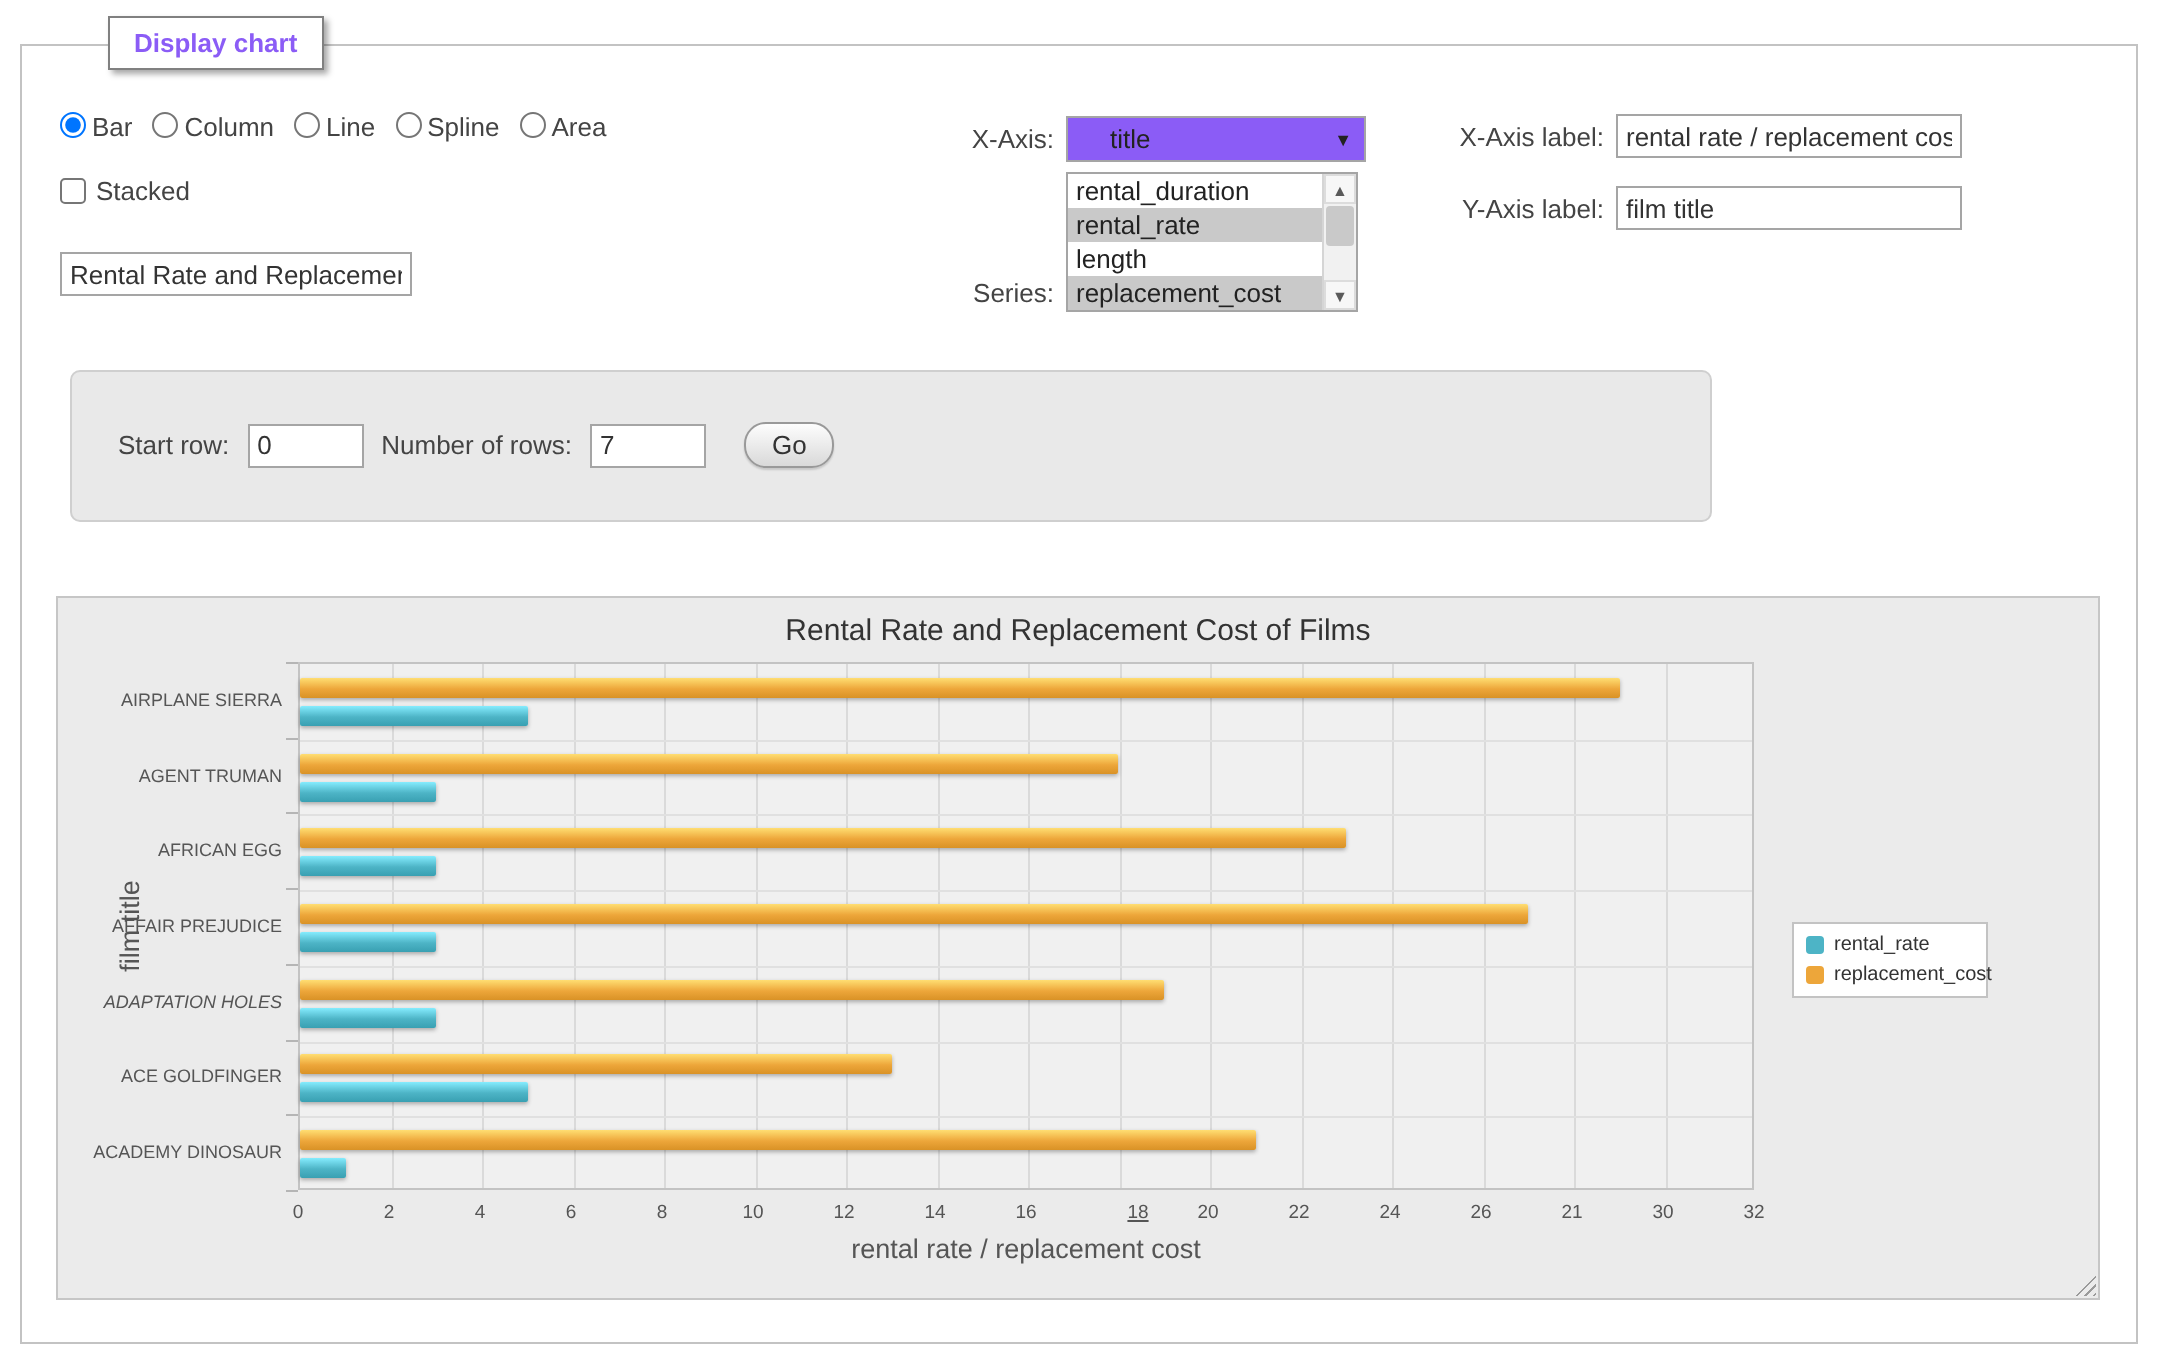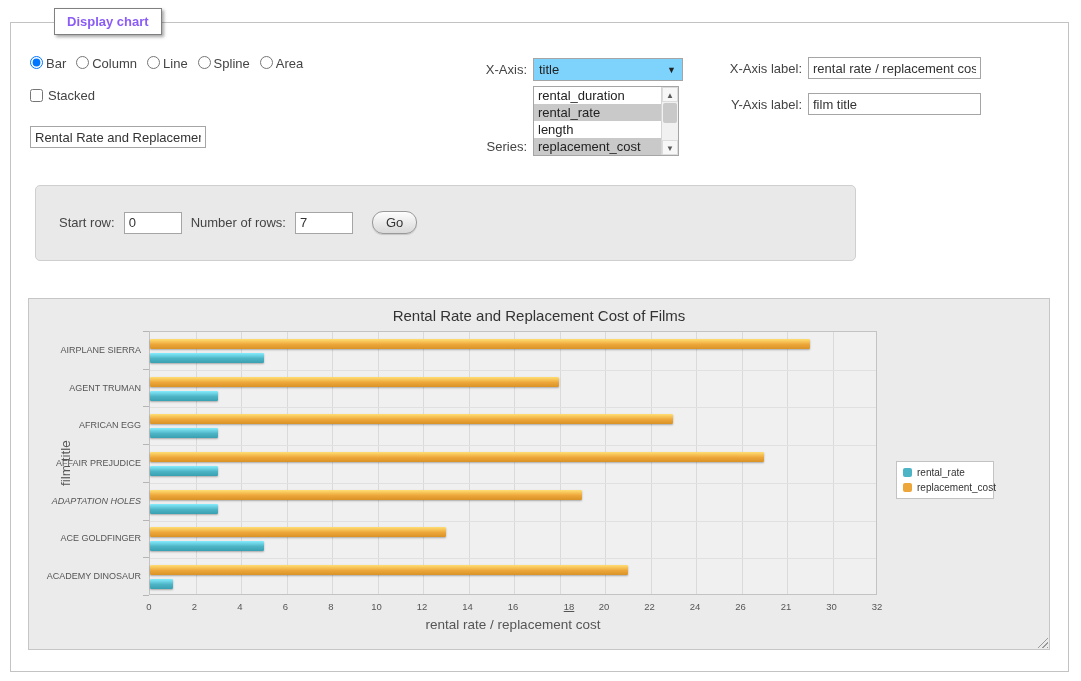--- a/index.html
+++ b/index.html
@@ -19,22 +19,22 @@
   .stacked-row { position:absolute; left:30px; top:88px; display:flex; gap:5px; align-items:center;
     font-size:13px; color:#444; cursor:pointer; }
 
   .text-input { border:1px solid #a5a5a5; font-size:13px; font-family:inherit; padding:1px 4px;
     color:#333; background:#fff; height:22px; }
   .title-input { position:absolute; left:30px; top:126px; width:176px; }
 
   .xaxis-caption { position:absolute; left:430px; top:62px; width:97px; text-align:right;
     font-size:13px; color:#444; }
   .select-box { position:absolute; left:533px; top:58px; width:150px; height:23px;
-    border:1px solid #a5a5a5; background:#7dd3fc; font-size:13px; color:#222; display:flex;
-    align-items:center; padding-left:5px; cursor:default; }
+    border:1px solid #a5a5a5; background:#8b5cf6; font-size:13px; color:#222; display:flex;
+    align-items:center; padding-left:21px; cursor:default; }
   .select-arrow { position:absolute; right:6px; font-size:9px; color:#222; }
 
   .series-caption { position:absolute; left:430px; top:139px; width:97px; text-align:right;
     font-size:13px; color:#444; }
   .listbox { position:absolute; left:533px; top:86px; width:146px; height:70px;
     border:1px solid #a5a5a5; background:#fff; display:flex; }
   .list-items { flex:1; overflow:hidden; }
   .list-item { height:17px; line-height:17px; font-size:13px; padding-left:4px; color:#222;
     white-space:nowrap; cursor:default; }
   .list-item.selected { background:#c9c9c9; }

